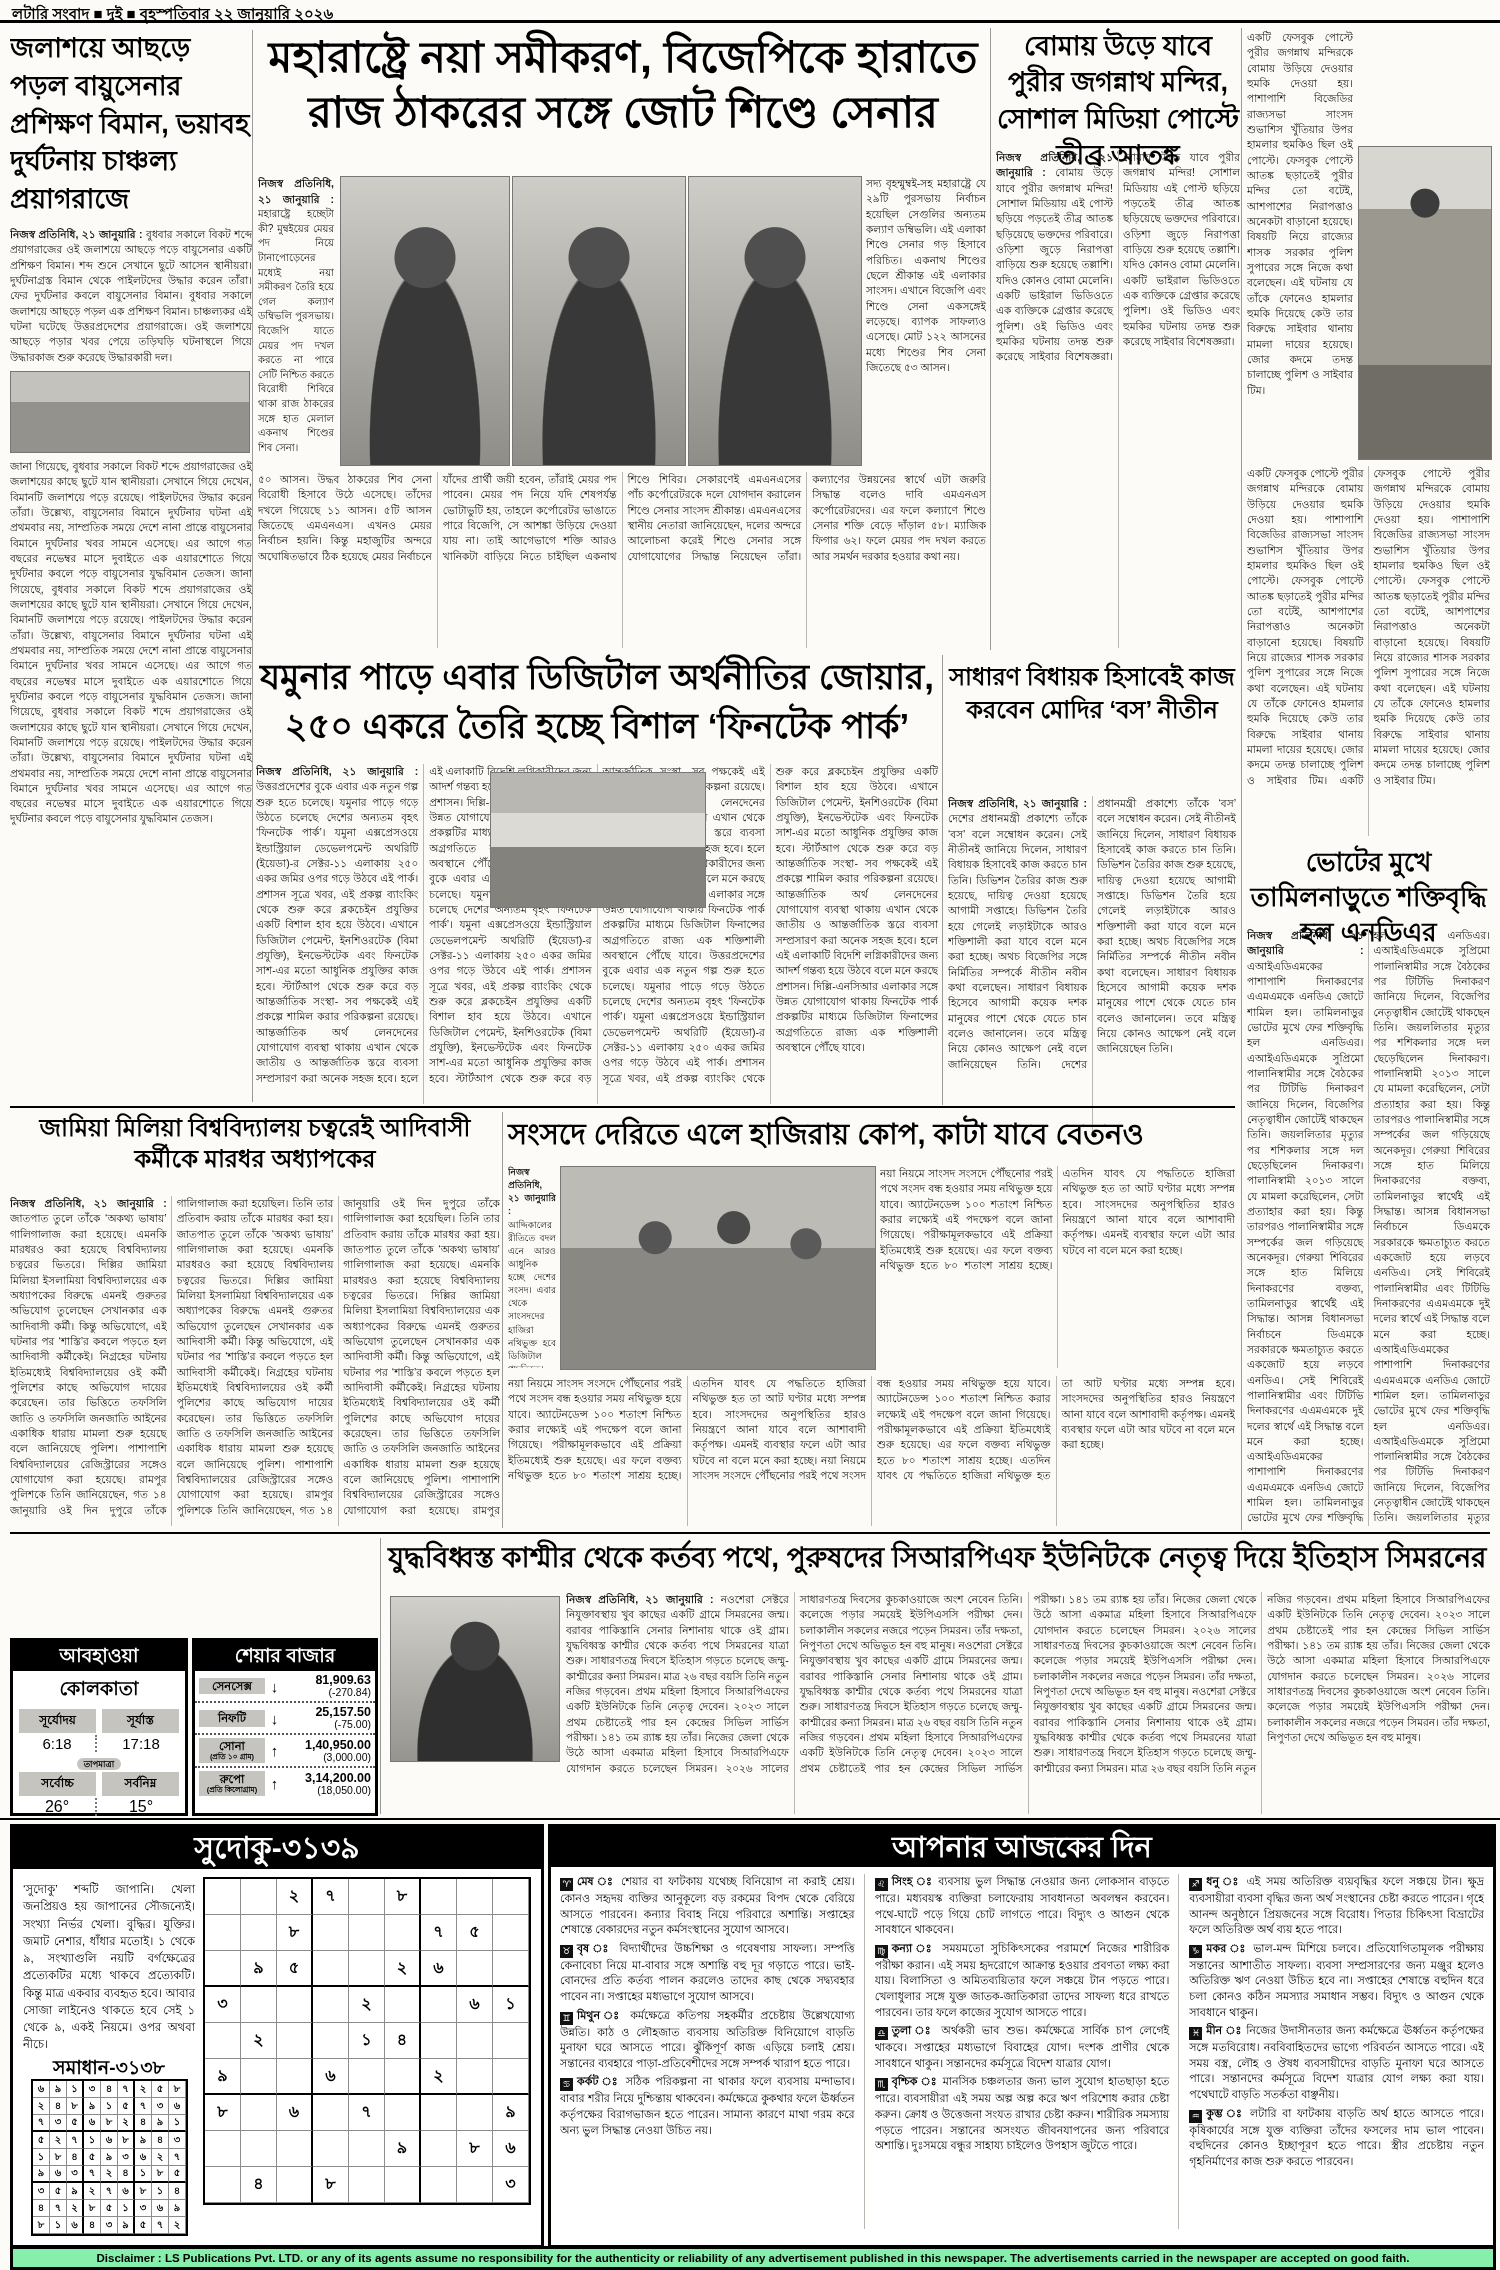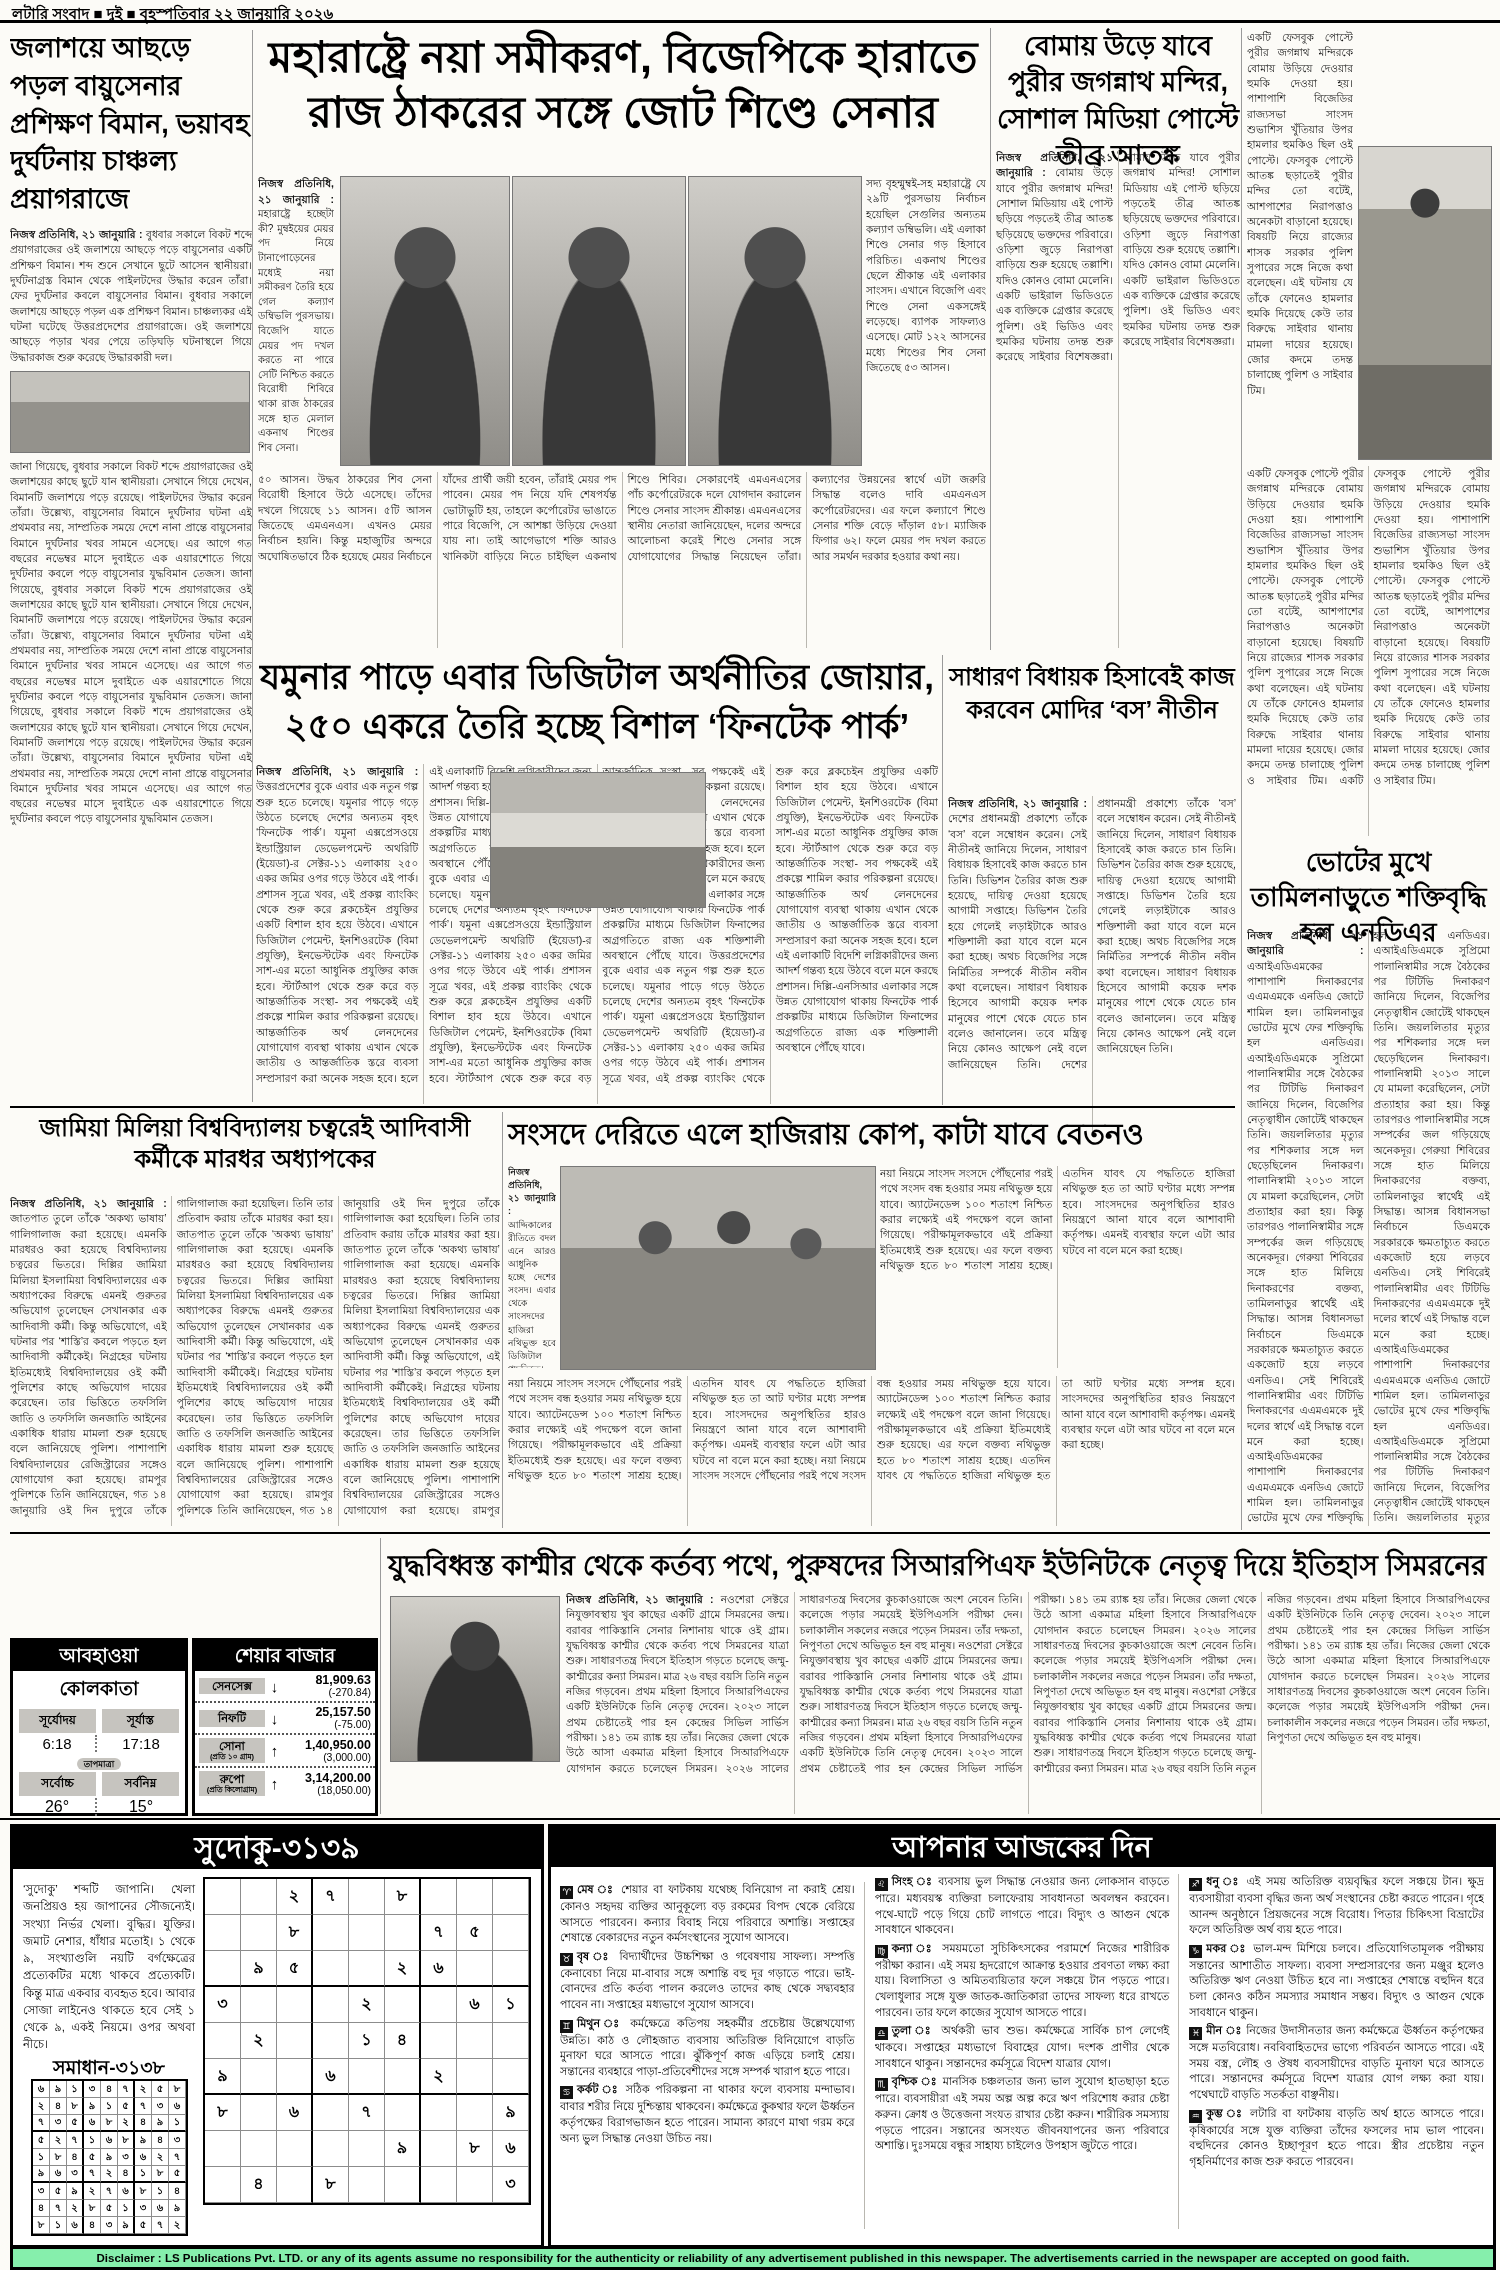--- a/index.html
+++ b/index.html
@@ -130,21 +130,21 @@
   </div>
   <div class="abs photo" style="left:560px;top:1166px;width:314px;height:202px;background:
       radial-gradient(circle at 30% 35%, #555 0 16px, rgba(0,0,0,0) 17px),
       radial-gradient(circle at 55% 30%, #4a4a4a 0 16px, rgba(0,0,0,0) 17px),
       radial-gradient(circle at 78% 38%, #5a5a5a 0 15px, rgba(0,0,0,0) 16px),
       linear-gradient(180deg,#bdbbb5 0 40%, #8a8882 40% 100%);"></div>
   <div class="abs bt cols2" style="left:880px;top:1166px;width:355px;height:202px;">নয়া নিয়মে সাংসদ সংসদে পৌঁছনোর পরই পথে সংসদ বন্ধ হওয়ার সময় নথিভুক্ত হয়ে যাবে। অ্যাটেনডেন্স ১০০ শতাংশ নিশ্চিত করার লক্ষ্যেই এই পদক্ষেপ বলে জানা গিয়েছে। পরীক্ষামূলকভাবে এই প্রক্রিয়া ইতিমধ্যেই শুরু হয়েছে। এর ফলে বক্তব্য নথিভুক্ত হতে ৮০ শতাংশ সাশ্রয় হচ্ছে। এতদিন যাবৎ যে পদ্ধতিতে হাজিরা নথিভুক্ত হত তা আট ঘণ্টার মধ্যে সম্পন্ন হবে। সাংসদদের অনুপস্থিতির হারও নিয়ন্ত্রণে আনা যাবে বলে আশাবাদী কর্তৃপক্ষ। এমনই ব্যবস্থার ফলে এটা আর ঘটবে না বলে মনে করা হচ্ছে।</div>
   <div class="abs bt cols4" style="left:508px;top:1376px;width:727px;height:150px;">নয়া নিয়মে সাংসদ সংসদে পৌঁছনোর পরই পথে সংসদ বন্ধ হওয়ার সময় নথিভুক্ত হয়ে যাবে। অ্যাটেনডেন্স ১০০ শতাংশ নিশ্চিত করার লক্ষ্যেই এই পদক্ষেপ বলে জানা গিয়েছে। পরীক্ষামূলকভাবে এই প্রক্রিয়া ইতিমধ্যেই শুরু হয়েছে। এর ফলে বক্তব্য নথিভুক্ত হতে ৮০ শতাংশ সাশ্রয় হচ্ছে। এতদিন যাবৎ যে পদ্ধতিতে হাজিরা নথিভুক্ত হত তা আট ঘণ্টার মধ্যে সম্পন্ন হবে। সাংসদদের অনুপস্থিতির হারও নিয়ন্ত্রণে আনা যাবে বলে আশাবাদী কর্তৃপক্ষ। এমনই ব্যবস্থার ফলে এটা আর ঘটবে না বলে মনে করা হচ্ছে। নয়া নিয়মে সাংসদ সংসদে পৌঁছনোর পরই পথে সংসদ বন্ধ হওয়ার সময় নথিভুক্ত হয়ে যাবে। অ্যাটেনডেন্স ১০০ শতাংশ নিশ্চিত করার লক্ষ্যেই এই পদক্ষেপ বলে জানা গিয়েছে। পরীক্ষামূলকভাবে এই প্রক্রিয়া ইতিমধ্যেই শুরু হয়েছে। এর ফলে বক্তব্য নথিভুক্ত হতে ৮০ শতাংশ সাশ্রয় হচ্ছে। এতদিন যাবৎ যে পদ্ধতিতে হাজিরা নথিভুক্ত হত তা আট ঘণ্টার মধ্যে সম্পন্ন হবে। সাংসদদের অনুপস্থিতির হারও নিয়ন্ত্রণে আনা যাবে বলে আশাবাদী কর্তৃপক্ষ। এমনই ব্যবস্থার ফলে এটা আর ঘটবে না বলে মনে করা হচ্ছে।</div>
 
   <div class="hline" style="left:10px;top:1532px;width:1480px;height:2px;"></div>
-  <div class="abs headline" style="left:388px;top:1540px;width:1102px;font-size:28px;line-height:1.3;margin-top:8px;">যুদ্ধবিধ্বস্ত কাশ্মীর থেকে কর্তব্য পথে, পুরুষদের সিআরপিএফ ইউনিটকে নেতৃত্ব দিয়ে ইতিহাস সিমরনের</div>
+  <div class="abs headline" style="left:388px;top:1540px;width:1102px;font-size:28px;line-height:1.3;">যুদ্ধবিধ্বস্ত কাশ্মীর থেকে কর্তব্য পথে, পুরুষদের সিআরপিএফ ইউনিটকে নেতৃত্ব দিয়ে ইতিহাস সিমরনের</div>
   <div class="abs photo" style="left:390px;top:1596px;width:168px;height:164px;background:
       radial-gradient(circle at 50% 30%, #3f3f3f 0 24px, rgba(0,0,0,0) 25px),
       radial-gradient(ellipse at 50% 95%, #2f2f2f 0 48%, rgba(0,0,0,0) 49%),
       linear-gradient(180deg,#d2d0ca,#96948e);"></div>
   <div class="abs bt cols4" style="left:566px;top:1592px;width:924px;height:222px;">
     <b class="by">নিজস্ব প্রতিনিধি, ২১ জানুয়ারি :</b>
     <span>নওশেরা সেক্টরে নিযুক্তাবস্থায় খুব কাছের একটি গ্রামে সিমরনের জন্ম। বরাবর পাকিস্তানি সেনার নিশানায় থাকে ওই গ্রাম। যুদ্ধবিধ্বস্ত কাশ্মীর থেকে কর্তব্য পথে সিমরনের যাত্রা শুরু। সাধারণতন্ত্র দিবসে ইতিহাস গড়তে চলেছে জম্মু-কাশ্মীরের কন্যা সিমরন। মাত্র ২৬ বছর বয়সি তিনি নতুন নজির গড়বেন। প্রথম মহিলা হিসাবে সিআরপিএফের একটি ইউনিটকে তিনি নেতৃত্ব দেবেন। ২০২৩ সালে প্রথম চেষ্টাতেই পার হন কেন্দ্রের সিভিল সার্ভিস পরীক্ষা। ১৪১ তম র‍্যাঙ্ক হয় তাঁর। নিজের জেলা থেকে উঠে আসা একমাত্র মহিলা হিসাবে সিআরপিএফে যোগদান করতে চলেছেন সিমরন। ২০২৬ সালের সাধারণতন্ত্র দিবসের কুচকাওয়াজে অংশ নেবেন তিনি। কলেজে পড়ার সময়েই ইউপিএসসি পরীক্ষা দেন। চলাকালীন সকলের নজরে পড়েন সিমরন। তাঁর দক্ষতা, নিপুণতা দেখে অভিভূত হন বহু মানুষ। নওশেরা সেক্টরে নিযুক্তাবস্থায় খুব কাছের একটি গ্রামে সিমরনের জন্ম। বরাবর পাকিস্তানি সেনার নিশানায় থাকে ওই গ্রাম। যুদ্ধবিধ্বস্ত কাশ্মীর থেকে কর্তব্য পথে সিমরনের যাত্রা শুরু। সাধারণতন্ত্র দিবসে ইতিহাস গড়তে চলেছে জম্মু-কাশ্মীরের কন্যা সিমরন। মাত্র ২৬ বছর বয়সি তিনি নতুন নজির গড়বেন। প্রথম মহিলা হিসাবে সিআরপিএফের একটি ইউনিটকে তিনি নেতৃত্ব দেবেন। ২০২৩ সালে প্রথম চেষ্টাতেই পার হন কেন্দ্রের সিভিল সার্ভিস পরীক্ষা। ১৪১ তম র‍্যাঙ্ক হয় তাঁর। নিজের জেলা থেকে উঠে আসা একমাত্র মহিলা হিসাবে সিআরপিএফে যোগদান করতে চলেছেন সিমরন। ২০২৬ সালের সাধারণতন্ত্র দিবসের কুচকাওয়াজে অংশ নেবেন তিনি। কলেজে পড়ার সময়েই ইউপিএসসি পরীক্ষা দেন। চলাকালীন সকলের নজরে পড়েন সিমরন। তাঁর দক্ষতা, নিপুণতা দেখে অভিভূত হন বহু মানুষ। নওশেরা সেক্টরে নিযুক্তাবস্থায় খুব কাছের একটি গ্রামে সিমরনের জন্ম। বরাবর পাকিস্তানি সেনার নিশানায় থাকে ওই গ্রাম। যুদ্ধবিধ্বস্ত কাশ্মীর থেকে কর্তব্য পথে সিমরনের যাত্রা শুরু। সাধারণতন্ত্র দিবসে ইতিহাস গড়তে চলেছে জম্মু-কাশ্মীরের কন্যা সিমরন। মাত্র ২৬ বছর বয়সি তিনি নতুন নজির গড়বেন। প্রথম মহিলা হিসাবে সিআরপিএফের একটি ইউনিটকে তিনি নেতৃত্ব দেবেন। ২০২৩ সালে প্রথম চেষ্টাতেই পার হন কেন্দ্রের সিভিল সার্ভিস পরীক্ষা। ১৪১ তম র‍্যাঙ্ক হয় তাঁর। নিজের জেলা থেকে উঠে আসা একমাত্র মহিলা হিসাবে সিআরপিএফে যোগদান করতে চলেছেন সিমরন। ২০২৬ সালের সাধারণতন্ত্র দিবসের কুচকাওয়াজে অংশ নেবেন তিনি। কলেজে পড়ার সময়েই ইউপিএসসি পরীক্ষা দেন। চলাকালীন সকলের নজরে পড়েন সিমরন। তাঁর দক্ষতা, নিপুণতা দেখে অভিভূত হন বহু মানুষ।</span>
   </div>
   <div class="vline" style="left:380px;top:1538px;height:276px;"></div>
 
@@ -378,21 +378,21 @@
         <div class="scs" style="border-right: 2px solid rgb(0, 0, 0);">৯</div>
         <div class="scs">৫</div>
         <div class="scs">৭</div>
         <div class="scs">২</div>
       </div>
   </div>
 
   <div class="nbox" style="left:548px;top:1824px;width:942px;height:418px;">
     <div class="bar" style="height:40px;line-height:40px;font-size:29px;">আপনার আজকের দিন</div>
     <div style="display:flex;gap:10px;padding:7px 9px;height:355px;overflow:hidden;">
-      <div id="astro-col-0" style="flex:1;overflow:hidden;border-right:1px solid #b9b7b0;padding-right:9px;margin-top:8px;">
+      <div id="astro-col-0" style="flex:1;overflow:hidden;border-right:1px solid #b9b7b0;padding-right:9px;">
           <div class="astro"><span class="zicon">♈</span><b>মেষ ঃ </b>শেয়ার বা ফাটকায় যথেচ্ছ বিনিয়োগ না করাই শ্রেয়। কোনও সহৃদয় ব্যক্তির আনুকূল্যে বড় রকমের বিপদ থেকে বেরিয়ে আসতে পারবেন। কন্যার বিবাহ নিয়ে পরিবারে অশান্তি। সপ্তাহের শেষান্তে বেকারদের নতুন কর্মসংস্থানের সুযোগ আসবে।</div>
           <div class="astro"><span class="zicon">♉</span><b>বৃষ ঃ </b>বিদ্যার্থীদের উচ্চশিক্ষা ও গবেষণায় সাফল্য। সম্পত্তি কেনাবেচা নিয়ে মা-বাবার সঙ্গে অশান্তি বহু দূর গড়াতে পারে। ভাই-বোনদের প্রতি কর্তব্য পালন করলেও তাদের কাছ থেকে সদ্ব্যবহার পাবেন না। সপ্তাহের মধ্যভাগে সুযোগ আসবে।</div>
           <div class="astro"><span class="zicon">♊</span><b>মিথুন ঃ </b>কর্মক্ষেত্রে কতিপয় সহকর্মীর প্রচেষ্টায় উল্লেখযোগ্য উন্নতি। কাঠ ও লৌহজাত ব্যবসায় অতিরিক্ত বিনিয়োগে বাড়তি মুনাফা ঘরে আসতে পারে। ঝুঁকিপূর্ণ কাজ এড়িয়ে চলাই শ্রেয়। সন্তানের ব্যবহারে পাড়া-প্রতিবেশীদের সঙ্গে সম্পর্ক খারাপ হতে পারে।</div>
           <div class="astro"><span class="zicon">♋</span><b>কর্কট ঃ </b>সঠিক পরিকল্পনা না থাকার ফলে ব্যবসায় মন্দাভাব। বাবার শরীর নিয়ে দুশ্চিন্তায় থাকবেন। কর্মক্ষেত্রে কুকথার ফলে ঊর্ধ্বতন কর্তৃপক্ষের বিরাগভাজন হতে পারেন। সামান্য কারণে মাথা গরম করে অন্য ভুল সিদ্ধান্ত নেওয়া উচিত নয়।</div>
         </div>
       <div id="astro-col-1" style="flex:1;overflow:hidden;border-right:1px solid #b9b7b0;padding-right:9px;">
           <div class="astro"><span class="zicon">♌</span><b>সিংহ ঃ </b>ব্যবসায় ভুল সিদ্ধান্ত নেওয়ার জন্য লোকসান বাড়তে পারে। মধ্যবয়স্ক ব্যক্তিরা চলাফেরায় সাবধানতা অবলম্বন করবেন। পথে-ঘাটে পড়ে গিয়ে চোট লাগতে পারে। বিদ্যুৎ ও আগুন থেকে সাবধানে থাকবেন।</div>
           <div class="astro"><span class="zicon">♍</span><b>কন্যা ঃ </b>সময়মতো সুচিকিৎসকের পরামর্শে নিজের শারীরিক পরীক্ষা করান। এই সময় হৃদরোগে আক্রান্ত হওয়ার প্রবণতা লক্ষ্য করা যায়। বিলাসিতা ও অমিতব্যয়িতার ফলে সঞ্চয়ে টান পড়তে পারে। খেলাধুলার সঙ্গে যুক্ত জাতক-জাতিকারা তাদের সাফল্য ধরে রাখতে পারবেন। তার ফলে কাজের সুযোগ আসতে পারে।</div>
           <div class="astro"><span class="zicon">♎</span><b>তুলা ঃ </b>অর্থকরী ভাব শুভ। কর্মক্ষেত্রে সার্বিক চাপ লেগেই থাকবে। সপ্তাহের মধ্যভাগে বিবাহের যোগ। দংশক প্রাণীর থেকে সাবধানে থাকুন। সন্তানদের কর্মসূত্রে বিদেশ যাত্রার যোগ।</div>
           <div class="astro"><span class="zicon">♏</span><b>বৃশ্চিক ঃ </b>মানসিক চঞ্চলতার জন্য ভাল সুযোগ হাতছাড়া হতে পারে। ব্যবসায়ীরা এই সময় অল্প অল্প করে ঋণ পরিশোধ করার চেষ্টা করুন। ক্রোধ ও উত্তেজনা সংযত রাখার চেষ্টা করুন। শারীরিক সমস্যায় পড়তে পারেন। সন্তানের অসংযত জীবনযাপনের জন্য পরিবারে অশান্তি। দুঃসময়ে বন্ধুর সাহায্য চাইলেও উপহাস জুটতে পারে।</div>

